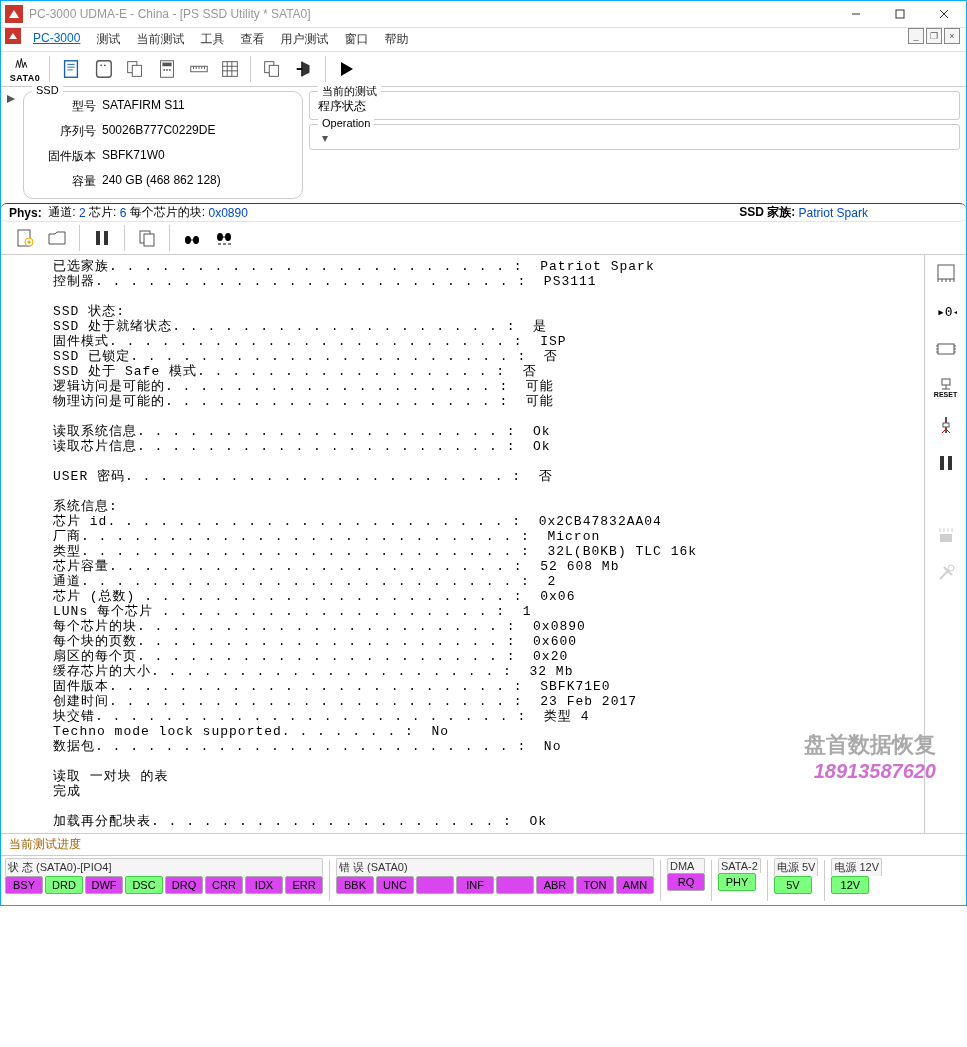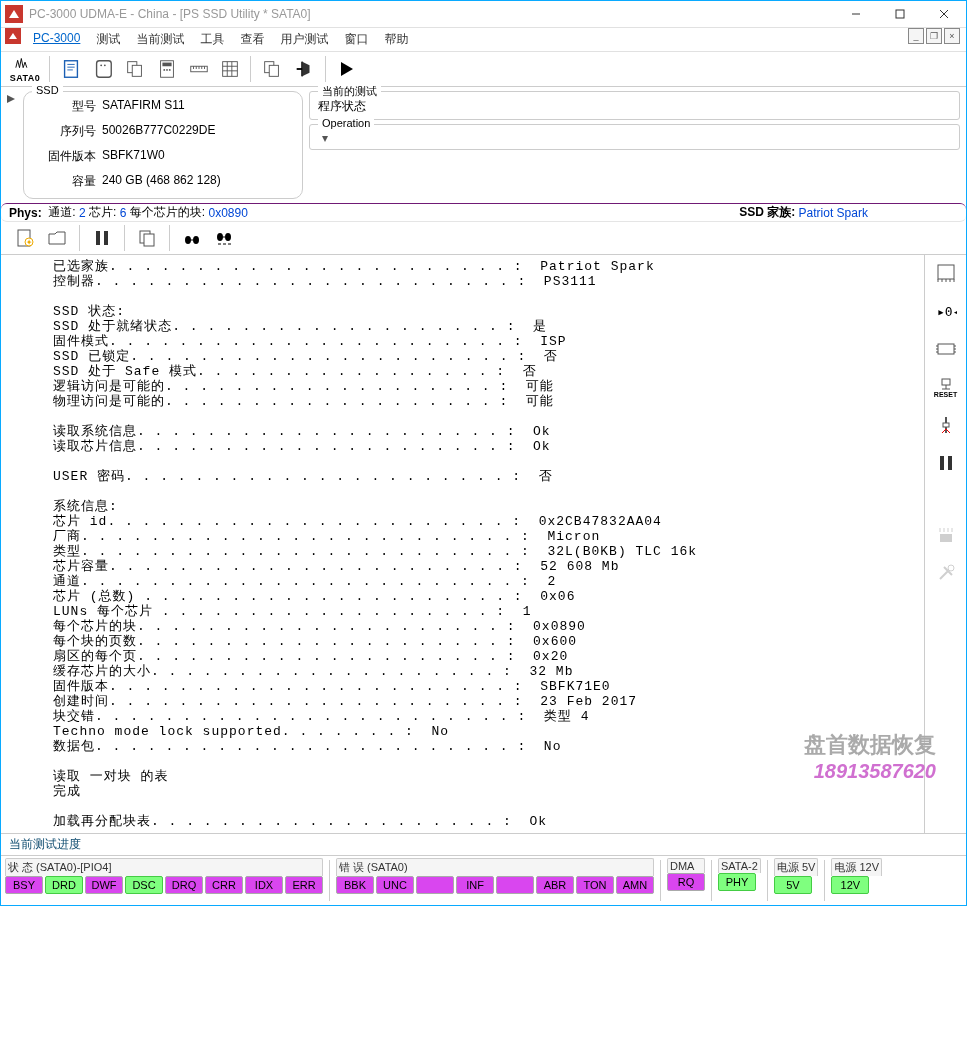--- a/index.html
+++ b/index.html
@@ -51,21 +51,21 @@
   .sidebtn { width:32px; height:28px; display:flex; align-items:center;justify-content:center;}
   .side-label { font-size:7px; color:#000; font-weight:bold;}
   
   .watermark { position:absolute; right:30px; bottom:122px; text-align:right;}
   .watermark .w1 { font-size:22px; font-weight:bold; color:#aaa; font-family:"Microsoft YaHei",sans-serif;}
   .watermark .w2 { font-size:20px; font-weight:bold; color:#d070d0; font-style:italic;}
   
   .tabs { height:22px; display:flex; align-items:flex-end; border-top:1px solid #ccc; background:#f9f9f9;}
   .tab { border:1px solid #aaa; border-bottom:none; padding:2px 12px; background:#fff; margin-left:4px; margin-bottom:-1px; font-size:12px;}
   
-  .progrow { height:22px; display:flex; align-items:center; padding:0 8px; border-top:1px solid #ccc; font-size:12px; color:#0c4a6e;}
+  .progrow { height:22px; display:flex; align-items:center; padding:0 8px; border-top:1px solid #ccc; font-size:12px; color:#a16207;}
   .progrow .bar { flex:1;}
   
   .statusbar { height:52px; border-top:1px solid #ccc; display:flex; padding:2px 4px; gap:4px; background:#fff;}
   .statusgrp { display:flex; flex-direction:column;}
   .grptitle { font-size:11px; color:#333; padding:1px 2px; border:1px solid #ccc; border-bottom:none; background:#f5f5f5; border-radius:2px 2px 0 0;}
   .chips { display:flex; gap:2px;}
   .chip { border:1px solid #aaa; border-radius:2px; padding:2px 0; width:38px; text-align:center; font-size:11px; background:#f5f5f5;}
   .chip.on { background:#7fff7f; border-color:#4c4;}
   .chip.off { background:#d946ef;}
   .vsep { width:1px; background:#ccc; margin:2px 2px;}

